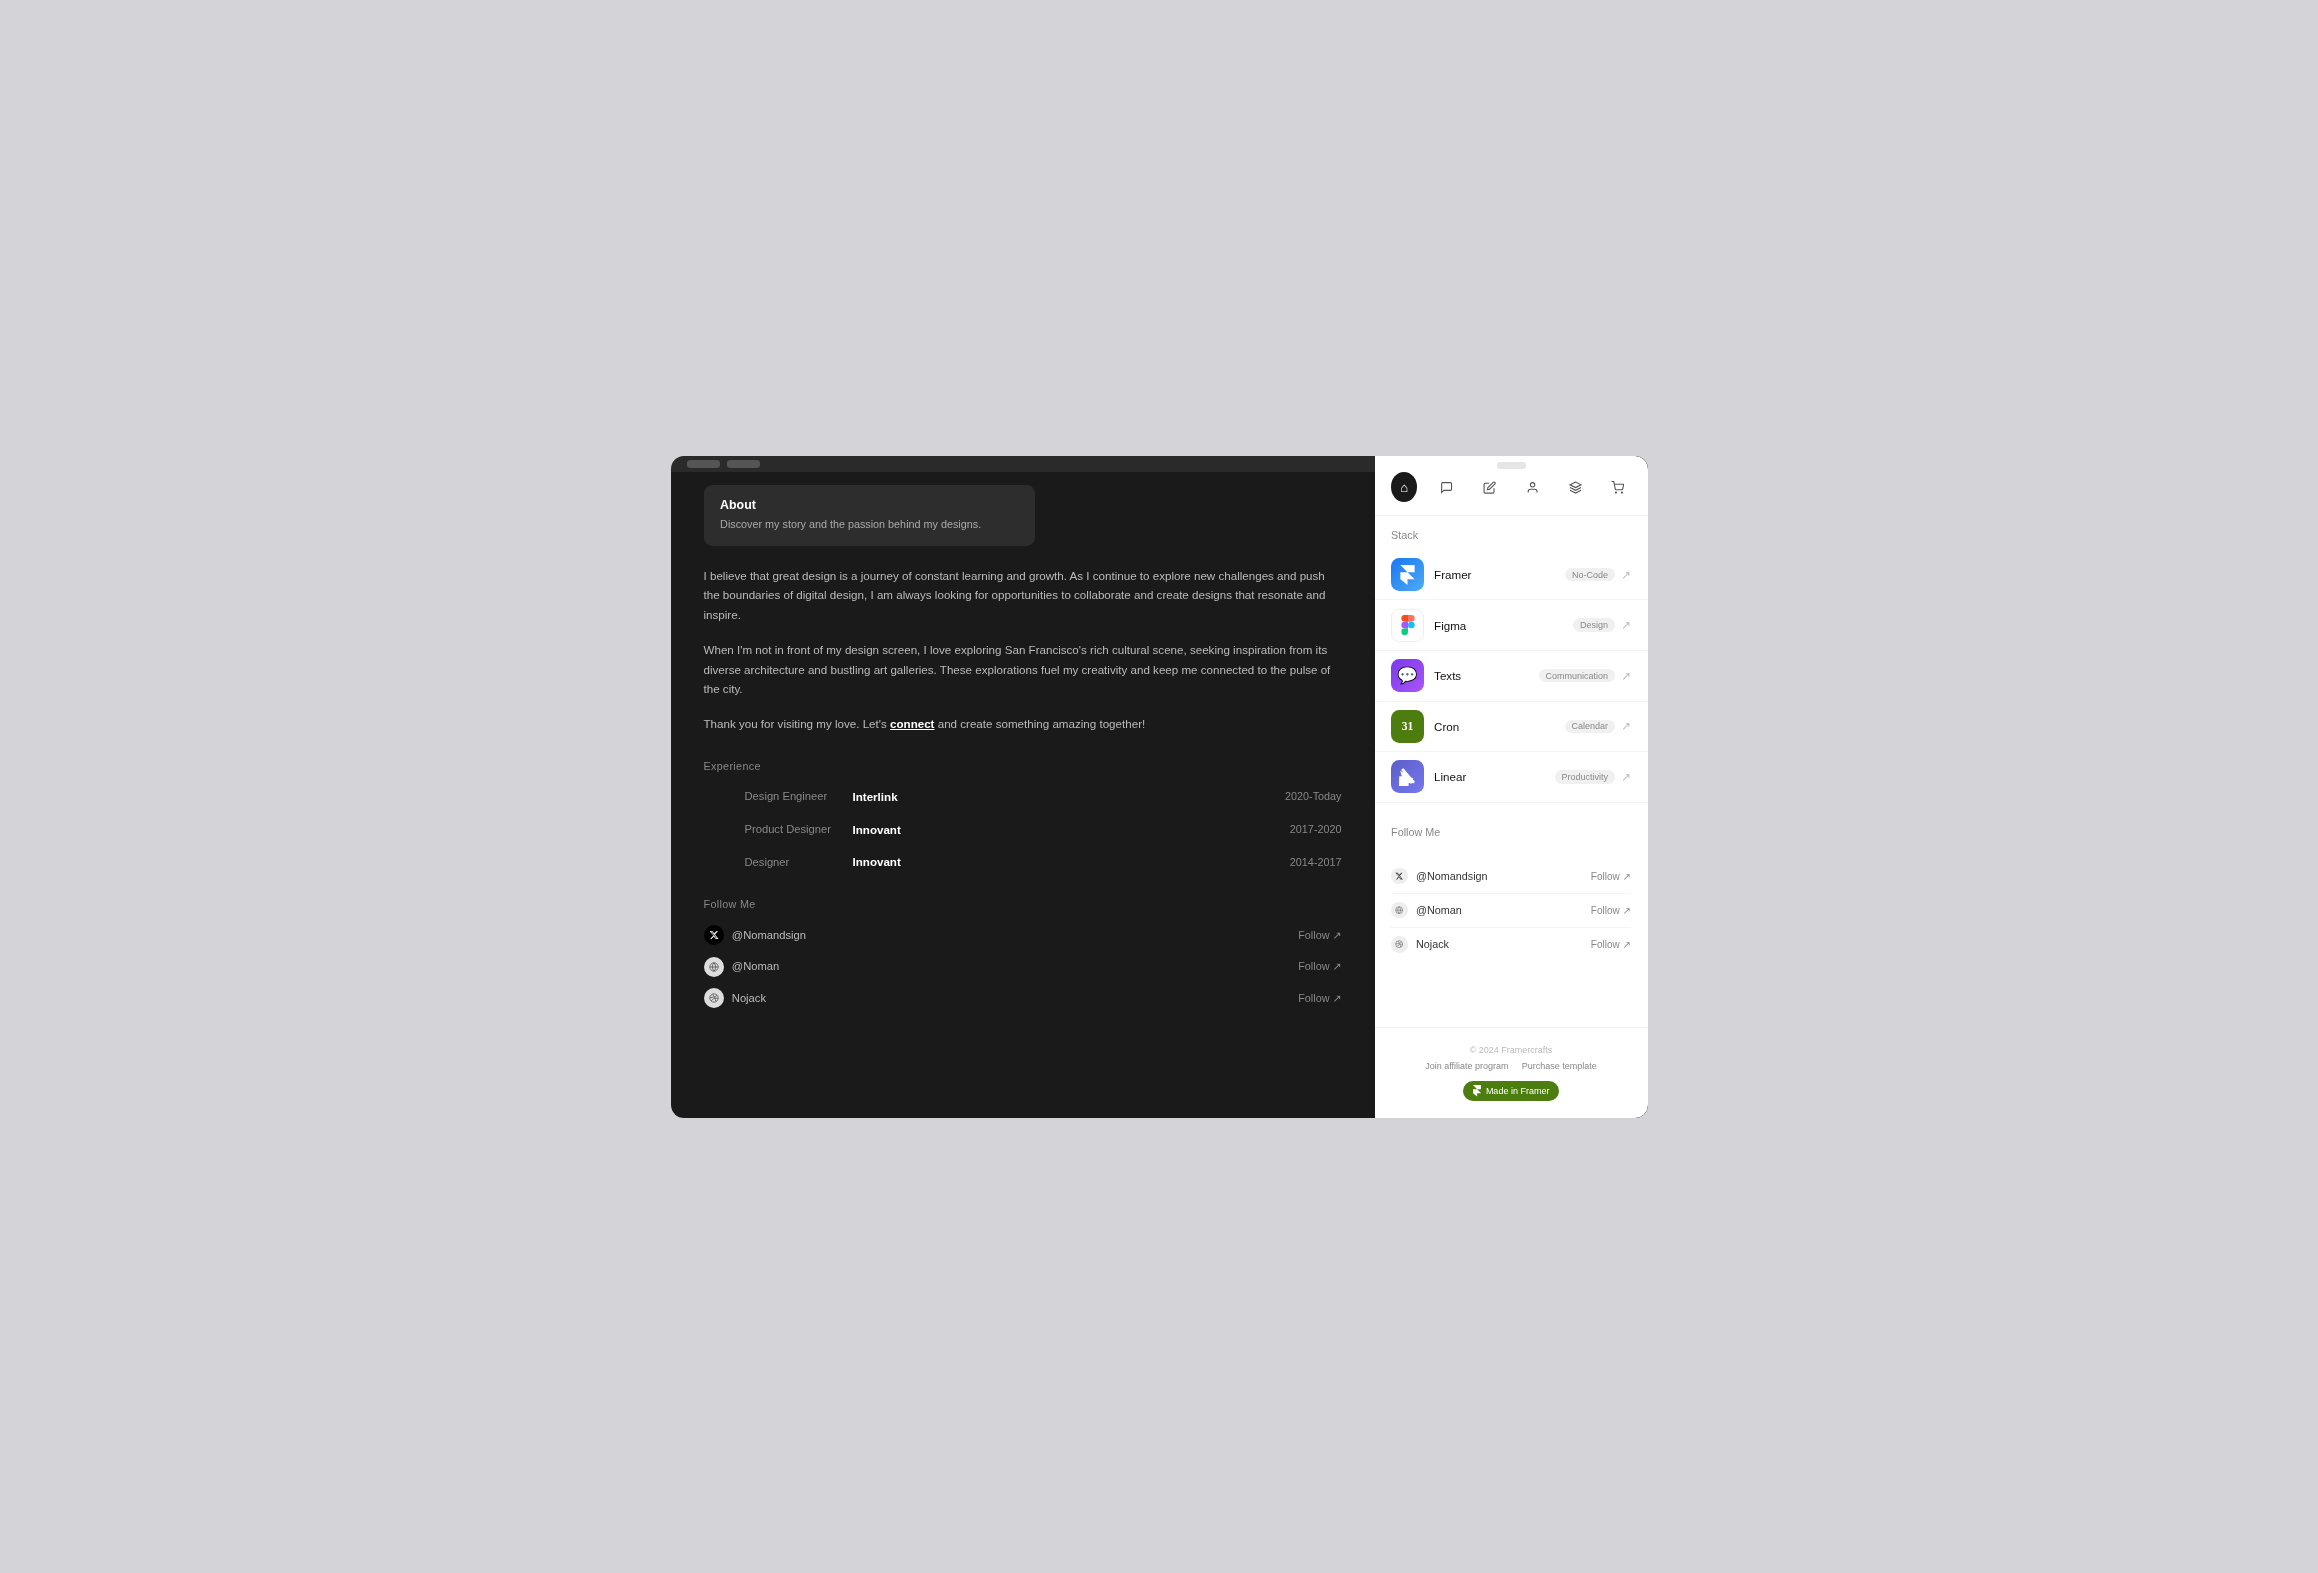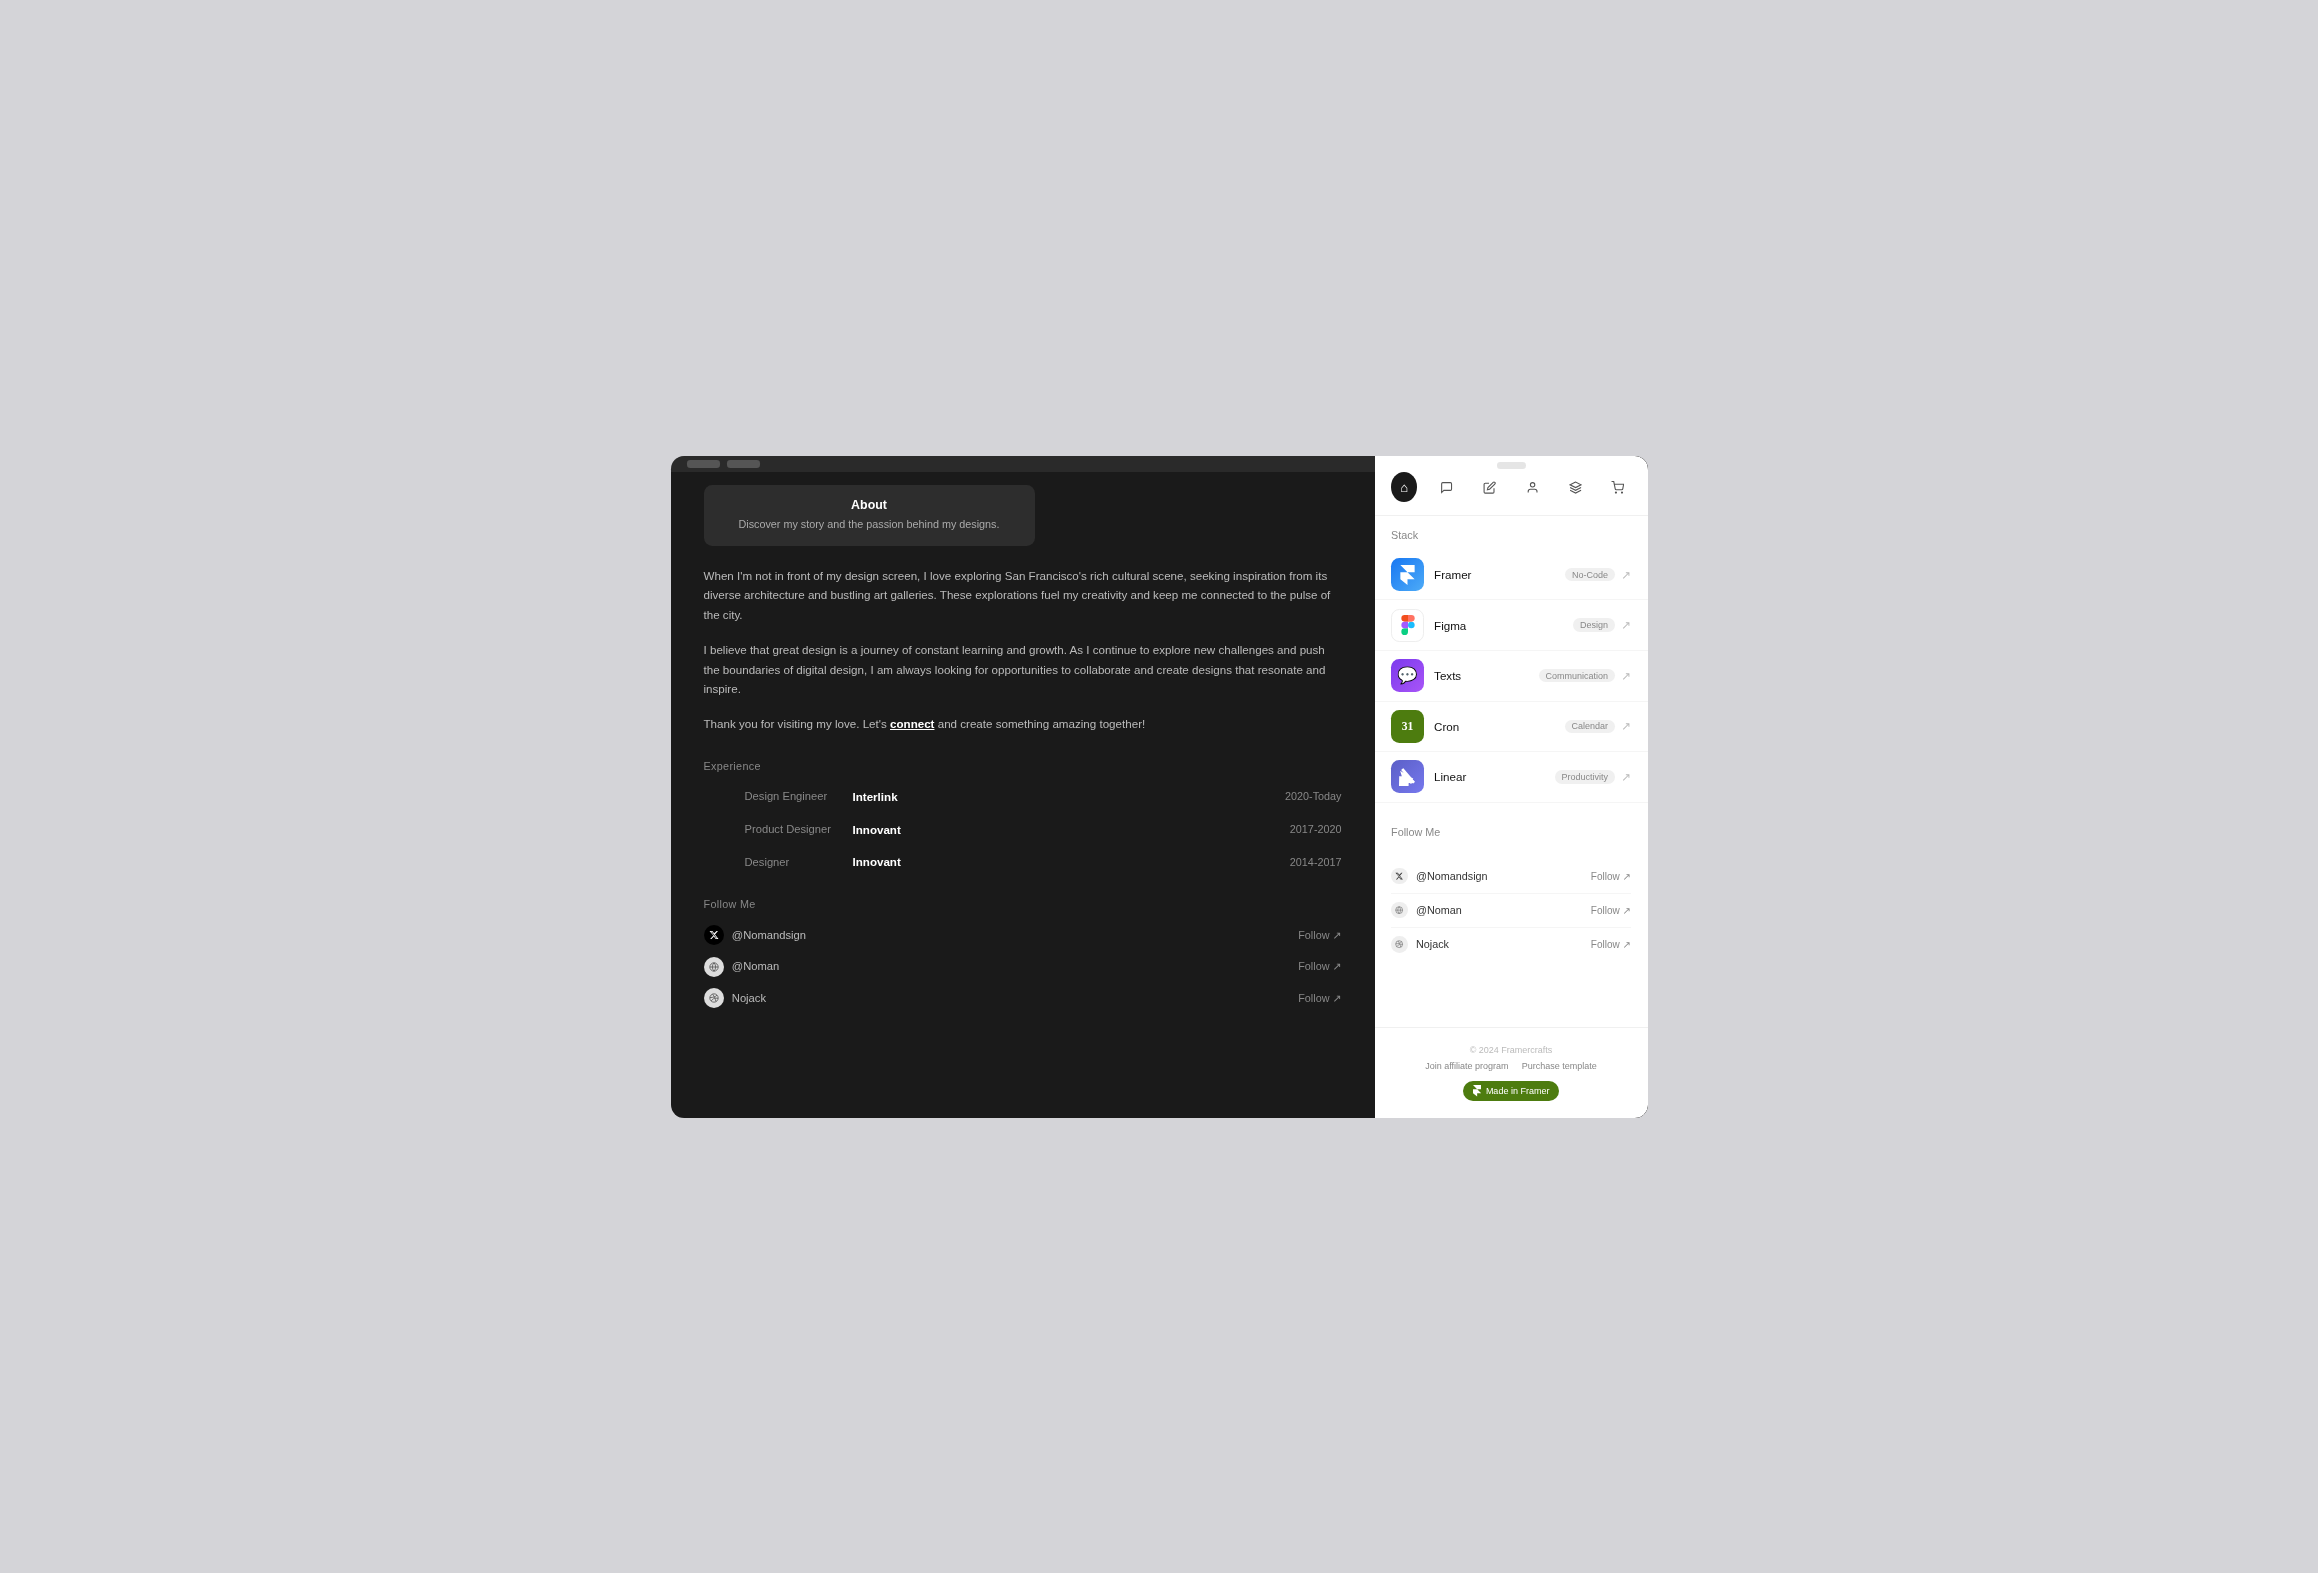--- a/index.html
+++ b/index.html
@@ -51,21 +51,20 @@
       border-radius: 3.3px;
     }
 
     
     .about-box {
       margin: 13.2px 16.6px 20px 33px;
       background: #2d2d2d;
       border-radius: 8.3px;
       padding: 13.2px 16.6px;
       max-width: 331px;
-      text-align: center;
     }
 
     .about-title {
       color: #ffffff;
       font-size: 12.4px;
       font-weight: 600;
       margin-bottom: 5px;
     }
 
     .about-desc {
@@ -363,22 +362,22 @@
       <div class="blur-pill"></div>
       <div class="blur-pill"></div>
     </div>
 
     <div class="about-box">
       <div class="about-title">About</div>
       <div class="about-desc">Discover my story and the passion behind my designs.</div>
     </div>
 
     <div class="main-content">
+      <p class="content-para">I believe that great design is a journey of constant learning and growth. As I continue to explore new challenges and push the boundaries of digital design, I am always looking for opportunities to collaborate and create designs that resonate and inspire.</p>
       <p class="content-para">When I'm not in front of my design screen, I love exploring San Francisco's rich cultural scene, seeking inspiration from its diverse architecture and bustling art galleries. These explorations fuel my creativity and keep me connected to the pulse of the city.</p>
-      <p class="content-para">I believe that great design is a journey of constant learning and growth. As I continue to explore new challenges and push the boundaries of digital design, I am always looking for opportunities to collaborate and create designs that resonate and inspire.</p>
       <p class="content-para">
         <span>Thank you for visiting my love. Let's </span><span class="connect-link">connect</span><span> and create something amazing together!</span>
       </p>
 
       <div class="section-heading">Experience</div>
 
       <div id="experience-list">
           <div class="experience-row">
       <span class="exp-role">Design Engineer</span>
       <span class="exp-company">Interlink</span>

